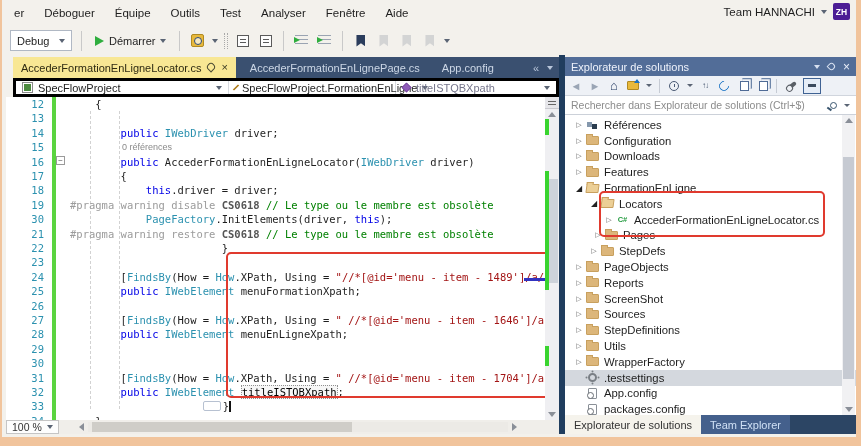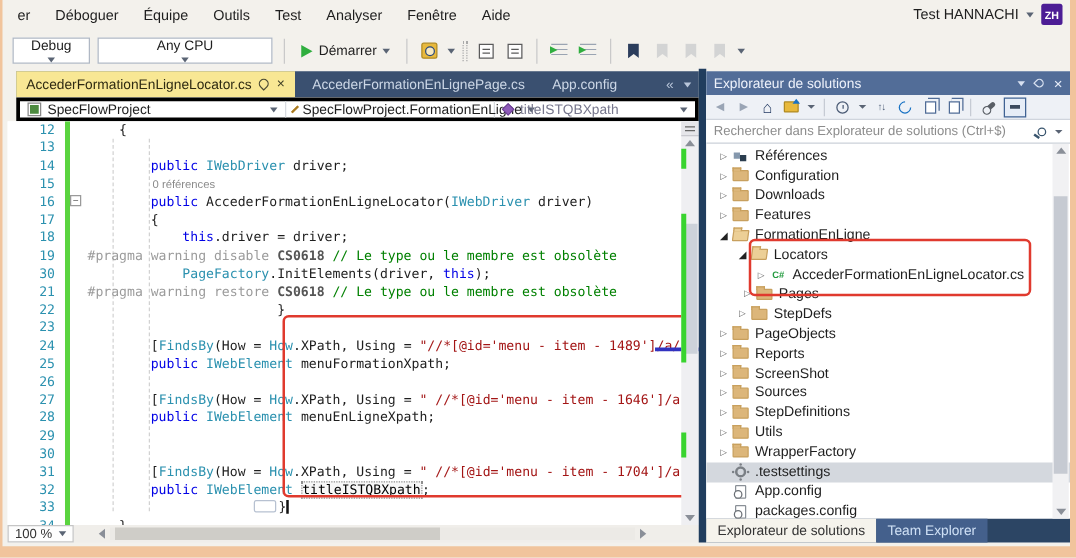--- a/index.html
+++ b/index.html
@@ -14,21 +14,21 @@
   
   .menubar { position:absolute; left:0; top:0; width:100%; height:26px; display:flex; align-items:center; font-size:11.5px; color:#1e1e1e; }
   .menu-items { display:flex; align-items:center; padding-left:2px; }
   .menu-item { padding:4px 10px; cursor:default; }
   .account { position:absolute; right:6px; top:3px; display:flex; align-items:center; gap:6px; font-size:11.5px; }
   .caret { width:0; height:0; border-left:3.5px solid transparent; border-right:3.5px solid transparent; border-top:4px solid #5a6474; display:inline-block; }
   .avatar { width:17px; height:17px; background:#4c1d95; color:#fff; font-size:8.5px; font-weight:bold; display:flex; align-items:center; justify-content:center; border-radius:2px; }
 
   
   .toolbar { position:absolute; left:0; top:26px; width:100%; height:29px; display:flex; align-items:center; padding-left:8px; gap:6px; font-size:11px; color:#1e1e1e; }
-  .combo { background:#fff; border:1px solid #b0b8c4; height:21px; display:flex; align-items:center; justify-content:space-between; padding:0 6px;flex-direction:column; }
+  .combo { background:#fff; border:1px solid #b0b8c4; height:21px; display:flex; align-items:center; justify-content:space-between; padding:0 6px; }
   .combo-config { width:62px; }
   .combo-platform { width:140px; }
   .tb-sep { width:1px; height:20px; background:#c9c9c9; margin:0 3px; }
   .start-btn { display:flex; align-items:center; gap:5px; padding:0 4px; height:22px; }
   .play { width:0; height:0; border-top:5.5px solid transparent; border-bottom:5.5px solid transparent; border-left:9px solid #2fae3e; }
   .tb-icon { width:17px; height:17px; display:flex; align-items:center; justify-content:center; font-size:11px; color:#4a5a74; }
   .attach { width:13px; height:13px; background:#e8b93c; border:1px solid #b08a22; border-radius:2px; position:relative; }
   .attach::after { content:""; position:absolute; right:1px; bottom:1px; width:6px; height:6px; border:1.5px solid #2b4a7d; border-radius:50%; background:#f7e9c0; }
   .grip { width:4px; height:16px; border-left:1px dotted #a9a9a9; border-right:1px dotted #a9a9a9; }
   .doc-icon { width:12px; height:12px; border:1px solid #5a5a5a; background:#fdfdfd; position:relative; }
@@ -170,33 +170,29 @@
         <span class="menu-item">er</span>
         <span class="menu-item">Déboguer</span>
         <span class="menu-item">Équipe</span>
         <span class="menu-item">Outils</span>
         <span class="menu-item">Test</span>
         <span class="menu-item">Analyser</span>
         <span class="menu-item">Fenêtre</span>
         <span class="menu-item">Aide</span>
       </div>
     <div class="account">
-      <span>Test HANNACHI</span>
+      <span>Team HANNACHI</span>
       <span class="caret"></span>
       <span class="avatar">ZH</span>
     </div>
   </div>
 
   <div class="toolbar">
     <div class="combo combo-config">
       <span>Debug</span>
-        <span class="caret"></span>
-    </div>
-    <div class="combo combo-platform">
-      <span>Any CPU</span>
         <span class="caret"></span>
     </div>
     <div class="tb-sep"></div>
     <div class="start-btn">
       <span class="play"></span>
       <span>Démarrer</span>
       <span class="caret"></span>
     </div>
     <div class="tb-sep"></div>
     <div class="tb-icon">

